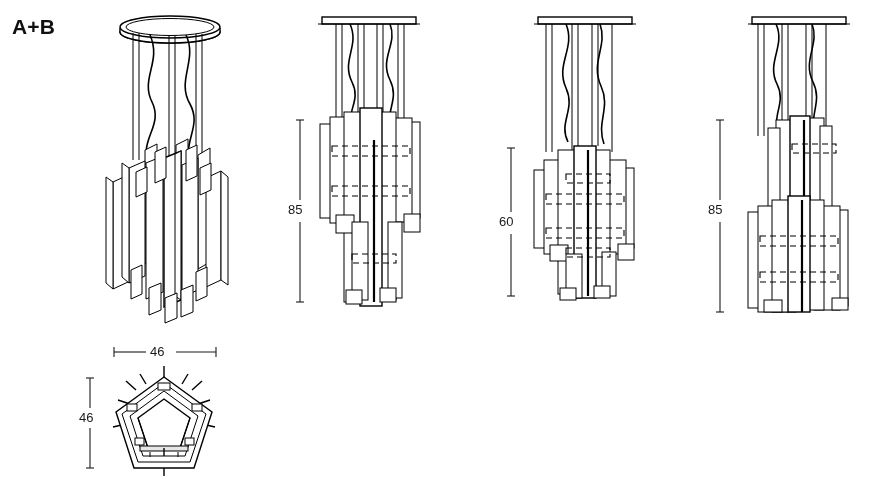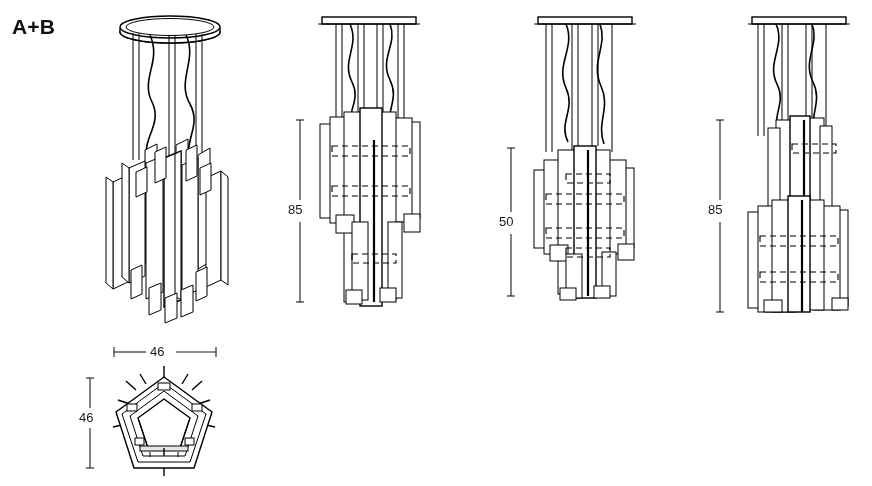--- a/index.html
+++ b/index.html
@@ -312,21 +312,21 @@
       <path d="M86,378 L94,378" class="dimline"></path>
       <path d="M90,378 L90,408" class="dimline"></path>
       <path d="M90,428 L90,468" class="dimline"></path>
       <path d="M86,468 L94,468" class="dimline"></path>
     </g>
 
   </svg>
 
   <div class="dimtext" style="left:288px;top:203px;">85</div>
 
-  <div class="dimtext" style="left:499px;top:215px;">50</div>
+  <div class="dimtext" style="left:499px;top:215px;">60</div>
 
   <div class="dimtext" style="left:708px;top:203px;">85</div>
 
   <div class="dimtext" style="left:150px;top:345px;">46</div>
 
   <div class="dimtext" style="left:79px;top:411px;">46</div>
 
 </div>
 
 </body></html>

